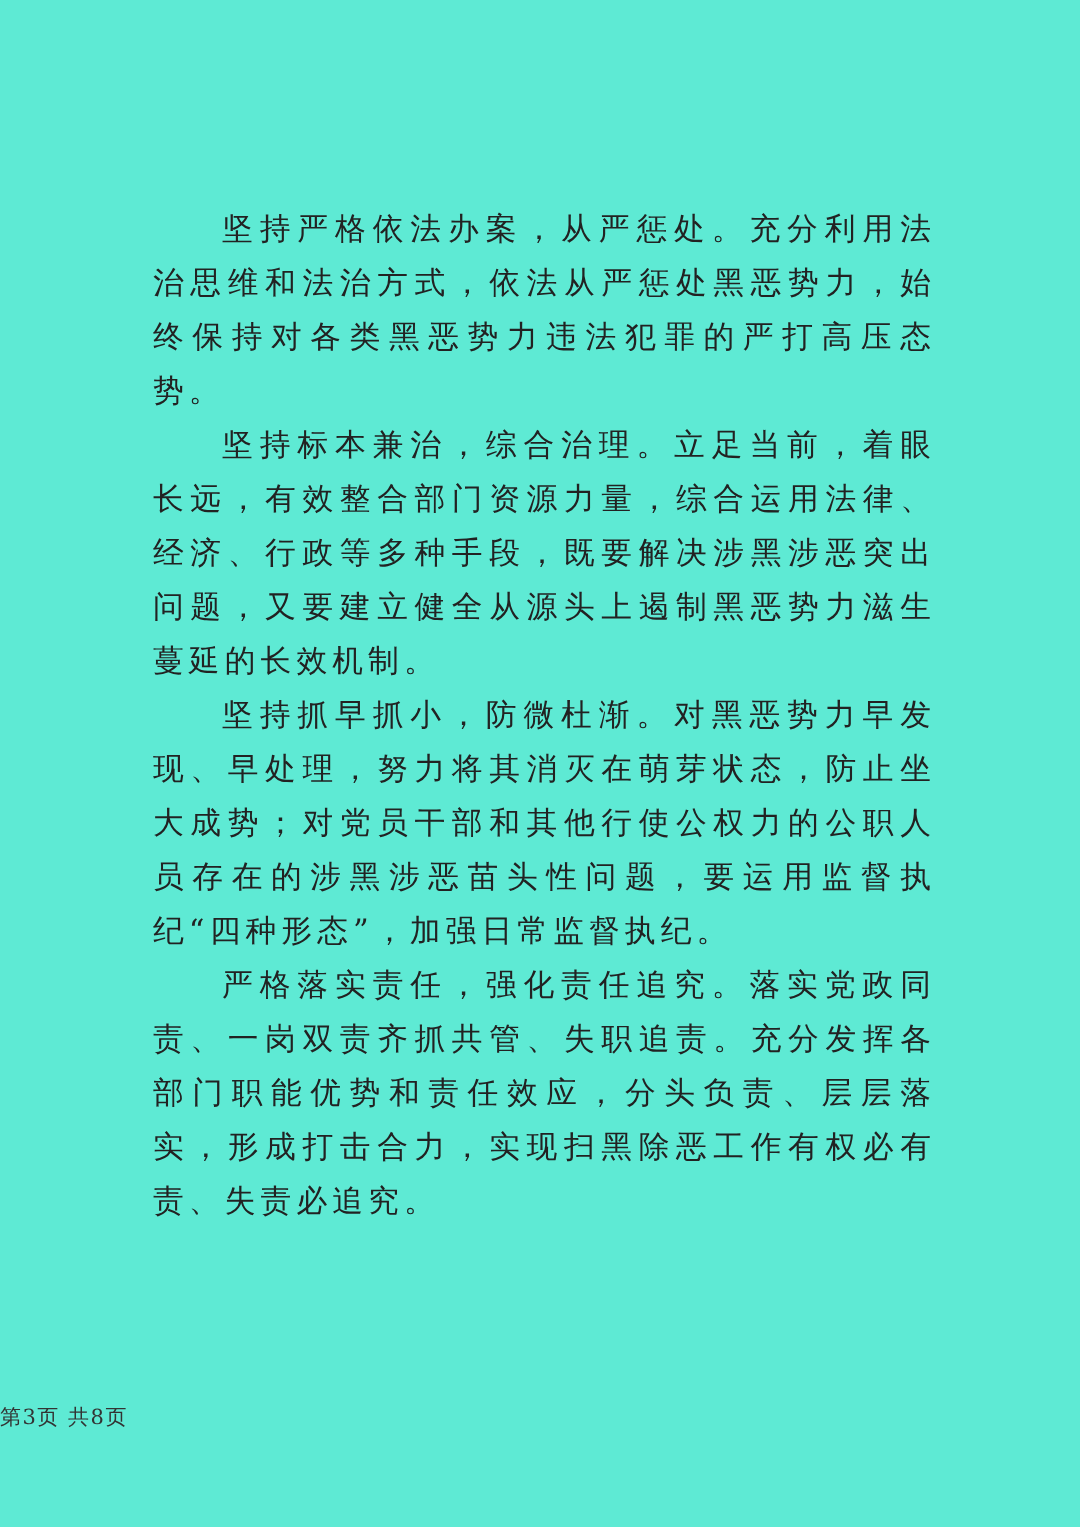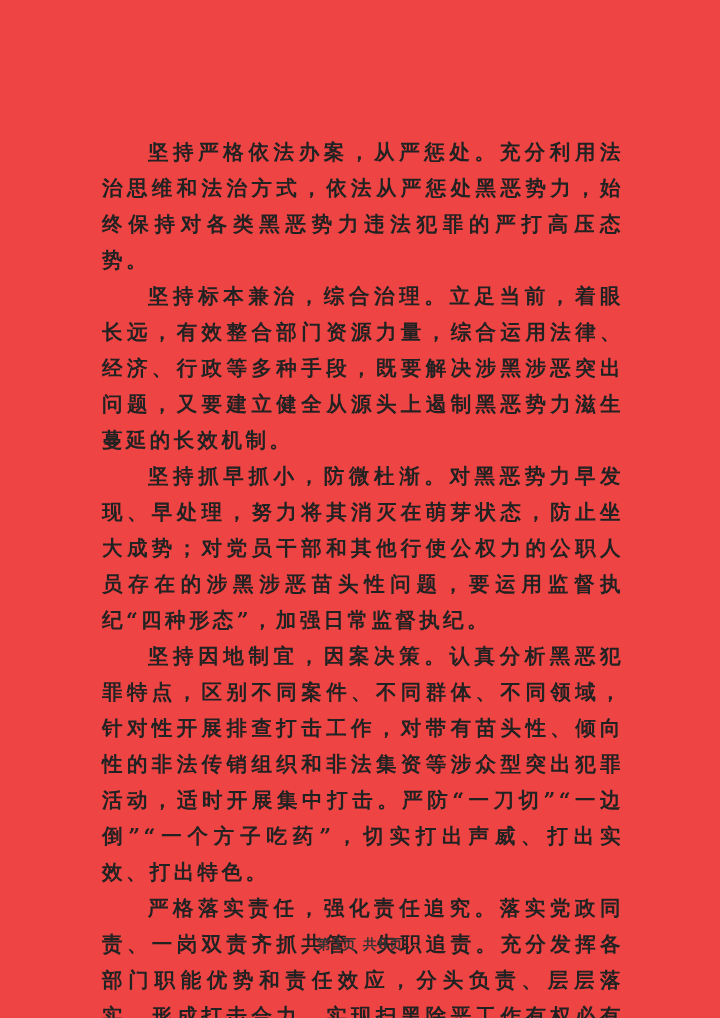--- a/index.html
+++ b/index.html
@@ -13,22 +13,21 @@
       position: relative;
       overflow: hidden;
       font-family: "DejaVu Serif", "Liberation Serif", serif;
       color: #222222;
     }
     .page {
       position: absolute;
       left: 0; top: 0;
       width: 720px;
       height: 1018px;
-      background: #ef4444;
-      font-weight: bold;
+      background: #5eead4;
     }
     .content {
       position: absolute;
       left: 102px;
       top: 134px;
       width: 522px;
     }
     .para {
       margin: 0;
       font-size: 20.5px;
@@ -37,32 +36,30 @@
       text-indent: 46px;
       text-align: justify;
       text-justify: inter-character;
       word-break: break-all;
     }
     .footer {
       position: absolute;
       left: 0;
       width: 720px;
       top: 936px;
-      text-align: center;
       font-size: 14px;
       letter-spacing: 1px;
       color: #333333;
     }
   </style>
 </head>
 <body>
 
 <div class="page">
   <div class="content">
     <p class="para">坚持严格依法办案，从严惩处。充分利用法治思维和法治方式，依法从严惩处黑恶势力，始终保持对各类黑恶势力违法犯罪的严打高压态势。</p>
     <p class="para">坚持标本兼治，综合治理。立足当前，着眼长远，有效整合部门资源力量，综合运用法律、经济、行政等多种手段，既要解决涉黑涉恶突出问题，又要建立健全从源头上遏制黑恶势力滋生蔓延的长效机制。</p>
     <p class="para">坚持抓早抓小，防微杜渐。对黑恶势力早发现、早处理，努力将其消灭在萌芽状态，防止坐大成势；对党员干部和其他行使公权力的公职人员存在的涉黑涉恶苗头性问题，要运用监督执纪“四种形态”，加强日常监督执纪。</p>
-    <p class="para">坚持因地制宜，因案决策。认真分析黑恶犯罪特点，区别不同案件、不同群体、不同领域，针对性开展排查打击工作，对带有苗头性、倾向性的非法传销组织和非法集资等涉众型突出犯罪活动，适时开展集中打击。严防“一刀切”“一边倒”“一个方子吃药”，切实打出声威、打出实效、打出特色。</p>
     <p class="para">严格落实责任，强化责任追究。落实党政同责、一岗双责齐抓共管、失职追责。充分发挥各部门职能优势和责任效应，分头负责、层层落实，形成打击合力，实现扫黑除恶工作有权必有责、失责必追究。</p>
 
   </div>
   <div class="footer">第3页 共8页</div>
 </div>
 
 </body></html>

